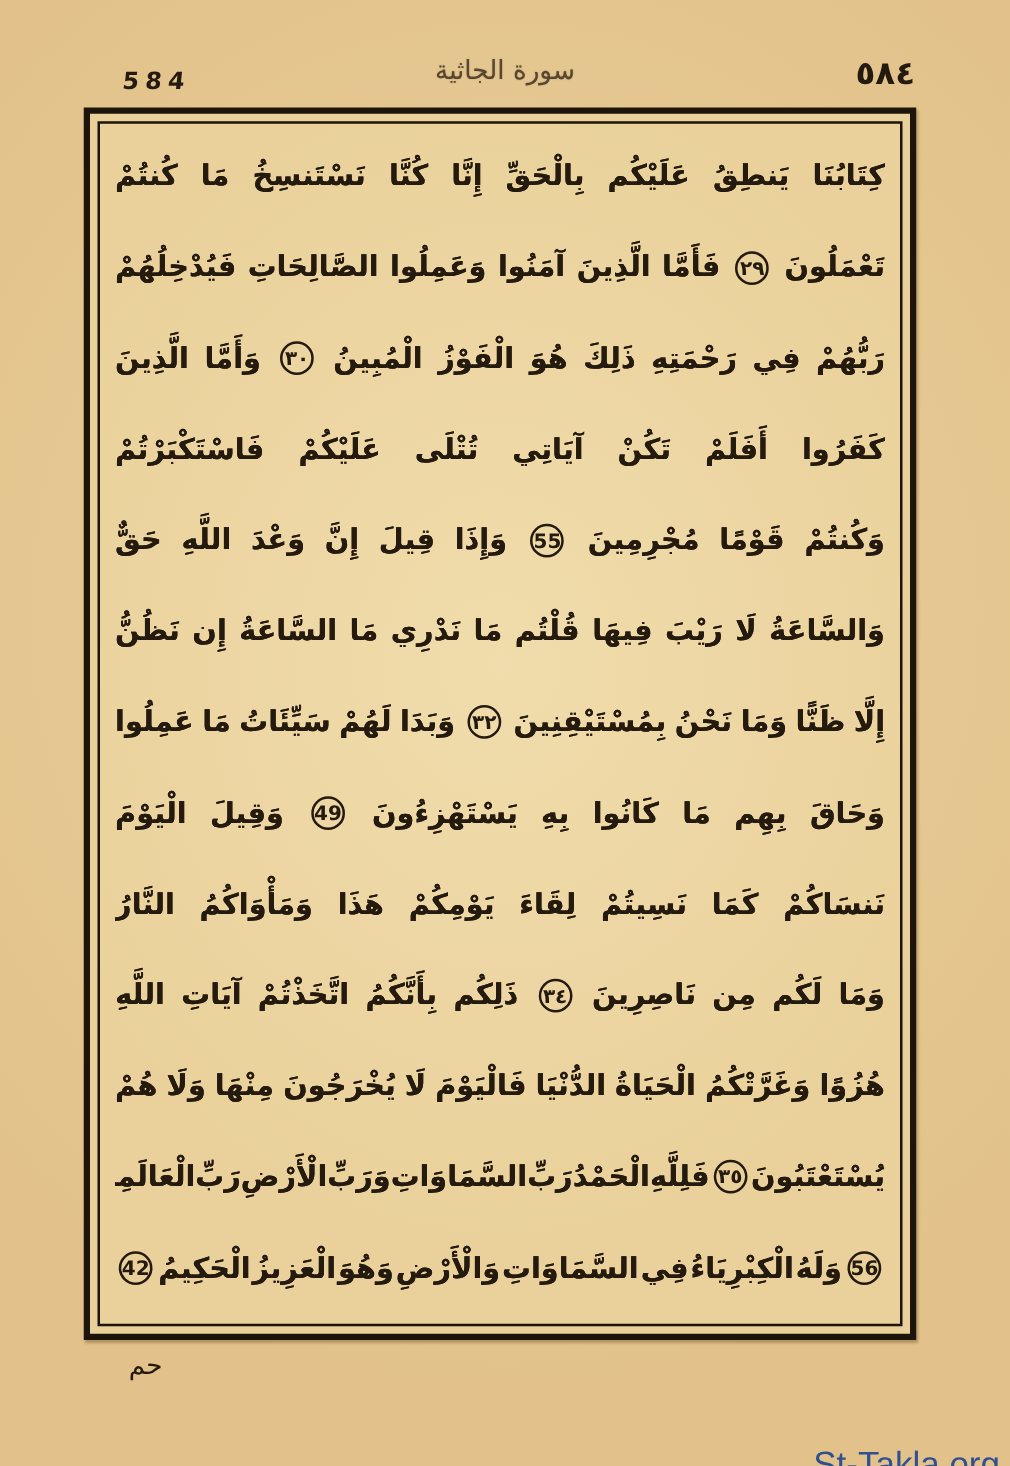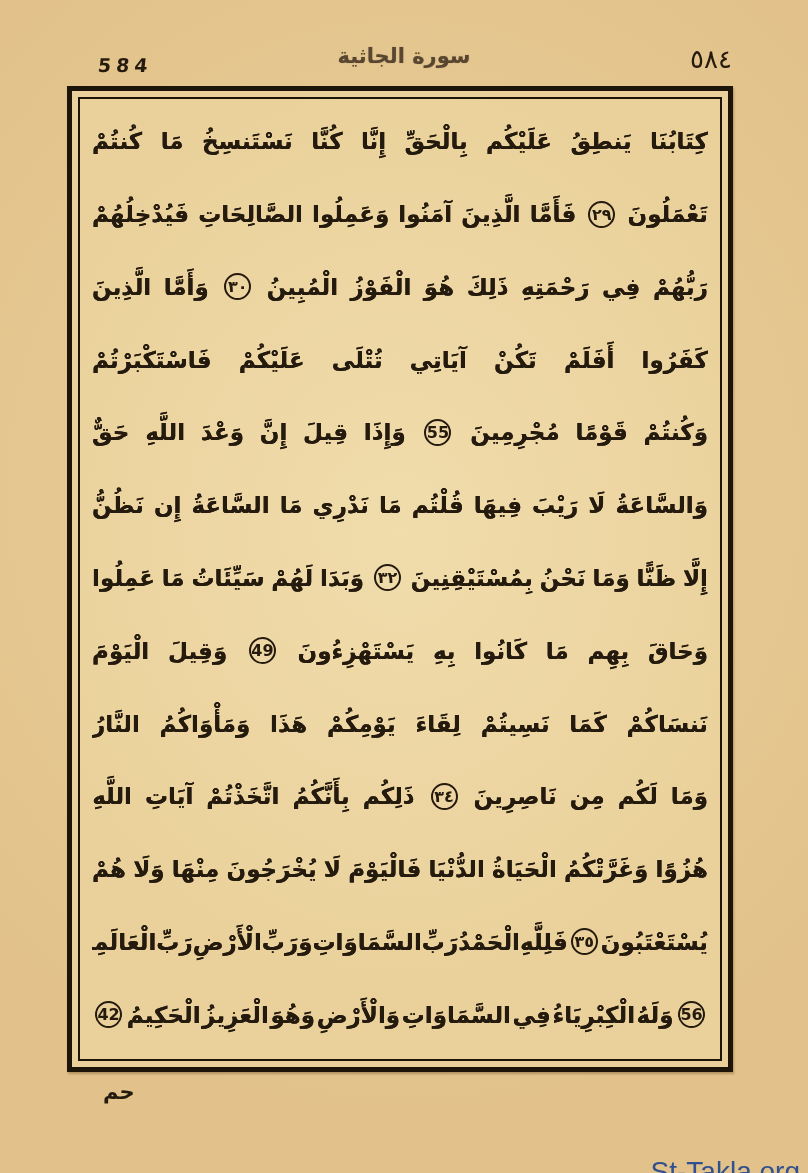--- a/index.html
+++ b/index.html
@@ -25,29 +25,29 @@
   
   .page-number-left{
     position:absolute;left:98px;top:54px;
     font-size:19px;font-weight:bold;letter-spacing:5px;
     transform:skewX(-6deg);
     color:var(--ink);
   }
   .surah-title{
     position:absolute;left:0;right:0;top:44px;
     text-align:center;
-    font-size:21px;font-weight:bold;
+    font-size:21px;font-weight:normal;
     color:var(--title-ink);
     direction:rtl;
     letter-spacing:1px;
     text-shadow:0 0 1px rgba(88,70,48,0.5);
   }
   .page-number-right{
     position:absolute;right:76px;top:44px;
-    font-size:26px;font-weight:normal;
+    font-size:26px;font-weight:bold;
     direction:rtl;
     color:var(--ink);
   }
 
   
   .frame-outer{
     position:absolute;left:67px;top:86px;width:666px;height:986px;
     border:5px solid var(--border-ink);
     background:var(--paper-inner);
     box-shadow:1px 2px 2px rgba(90,60,20,0.35);
@@ -85,21 +85,21 @@
     border-radius:50%;
     display:flex;align-items:center;justify-content:center;
     font-size:16px;font-weight:bold;
     color:var(--ink);
     margin:0 3px;
   }
 
   
   .catchword{
     position:absolute;left:103px;top:1080px;
-    font-size:21px;font-weight:bold;
+    font-size:21px;font-weight:normal;
     direction:rtl;
     color:var(--ink);
   }
   .watermark{
     position:absolute;right:8px;top:1124px;
     font-family:"Liberation Sans",sans-serif;
     font-size:28px;
     color:var(--watermark-blue);
     margin-top:32px;
   }

